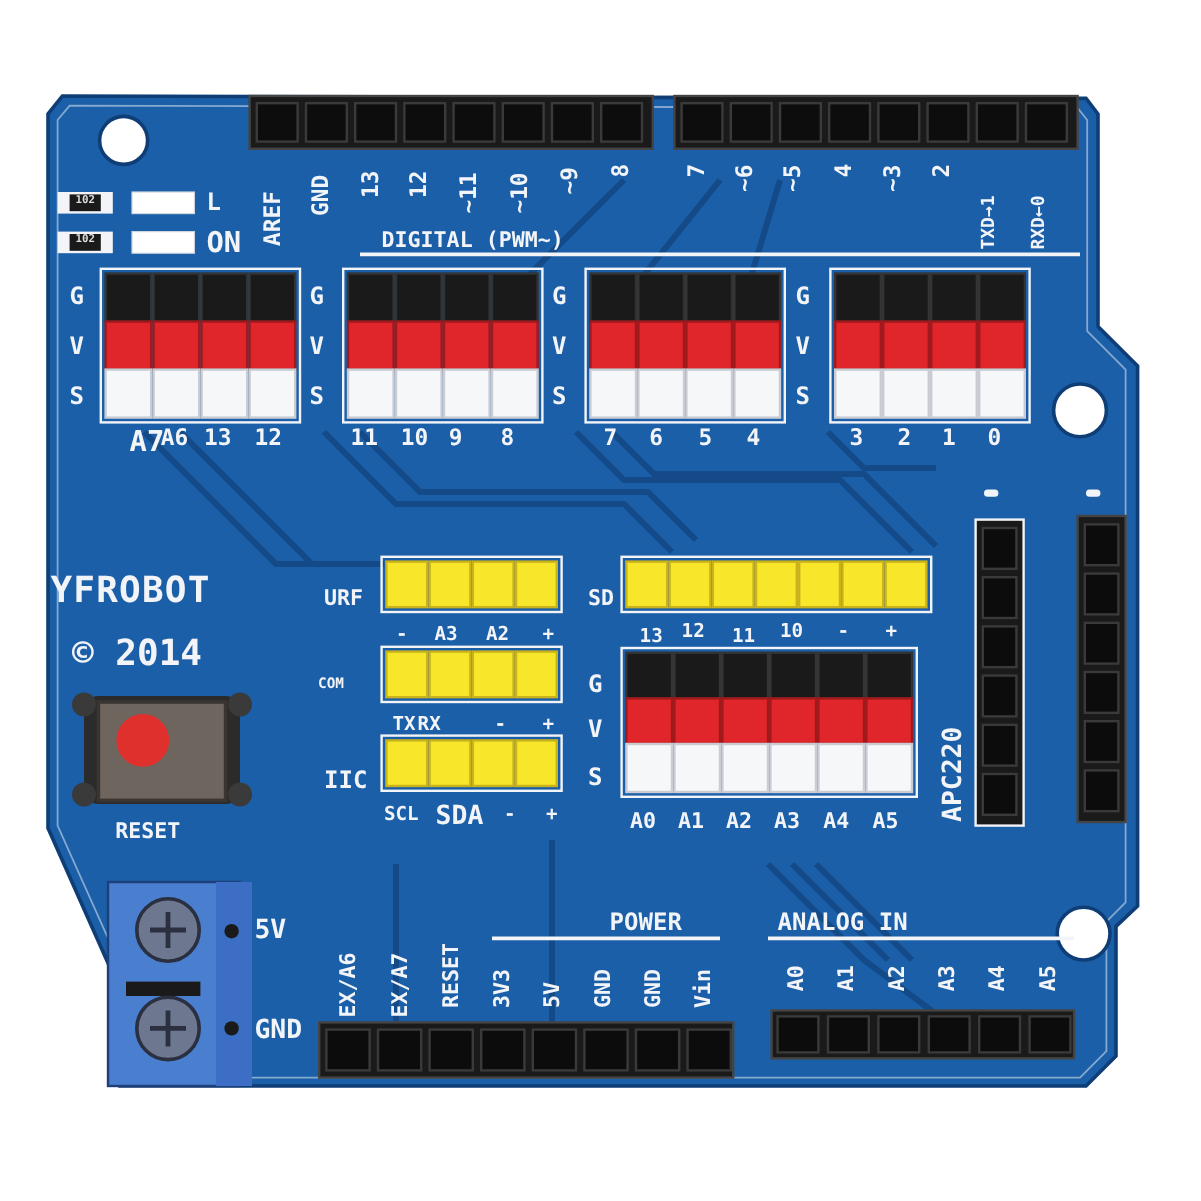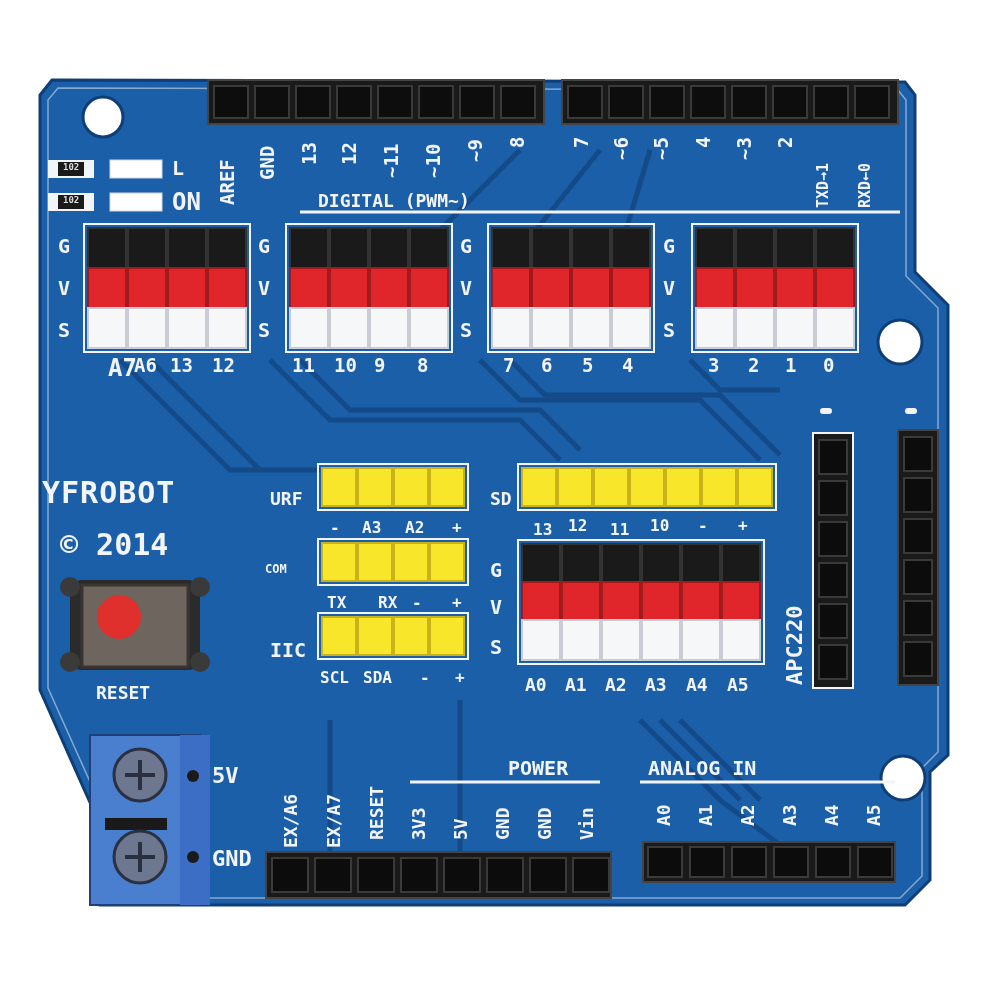--- a/index.html
+++ b/index.html
@@ -358,27 +358,27 @@
 <div class="t" style="left:490px;top:637px;font-size:20px;">S</div>
 
 <div>
   <div class="t" style="left:330px;top:520px;font-size:16px;">-</div>
   <div class="t" style="left:362px;top:520px;font-size:16px;">A3</div>
   <div class="t" style="left:405px;top:520px;font-size:16px;">A2</div>
   <div class="t" style="left:452px;top:520px;font-size:16px;">+</div>
 </div>
 <div>
   <div class="t" style="left:327px;top:595px;font-size:16px;">TX</div>
-  <div class="t" style="left:378px;top:595px;font-size:16px;">RX</div>
+  <div class="t" style="left:348px;top:595px;font-size:16px;">RX</div>
   <div class="t" style="left:412px;top:595px;font-size:16px;">-</div>
   <div class="t" style="left:452px;top:595px;font-size:16px;">+</div>
 </div>
 <div>
   <div class="t" style="left:320px;top:670px;font-size:16px;">SCL</div>
-  <div class="t" style="left:363px;top:670px;font-size:16px;">SDA</div>
+  <div class="t" style="left:363px;top:670px;font-size:22px;">SDA</div>
   <div class="t" style="left:420px;top:670px;font-size:16px;">-</div>
   <div class="t" style="left:455px;top:670px;font-size:16px;">+</div>
 </div>
 <div>
   <div class="t" style="left:533px;top:522px;font-size:16px;">13</div>
   <div class="t" style="left:568px;top:518px;font-size:16px;">12</div>
   <div class="t" style="left:610px;top:522px;font-size:16px;">11</div>
   <div class="t" style="left:650px;top:518px;font-size:16px;">10</div>
   <div class="t" style="left:698px;top:518px;font-size:16px;">-</div>
   <div class="t" style="left:738px;top:518px;font-size:16px;">+</div>

